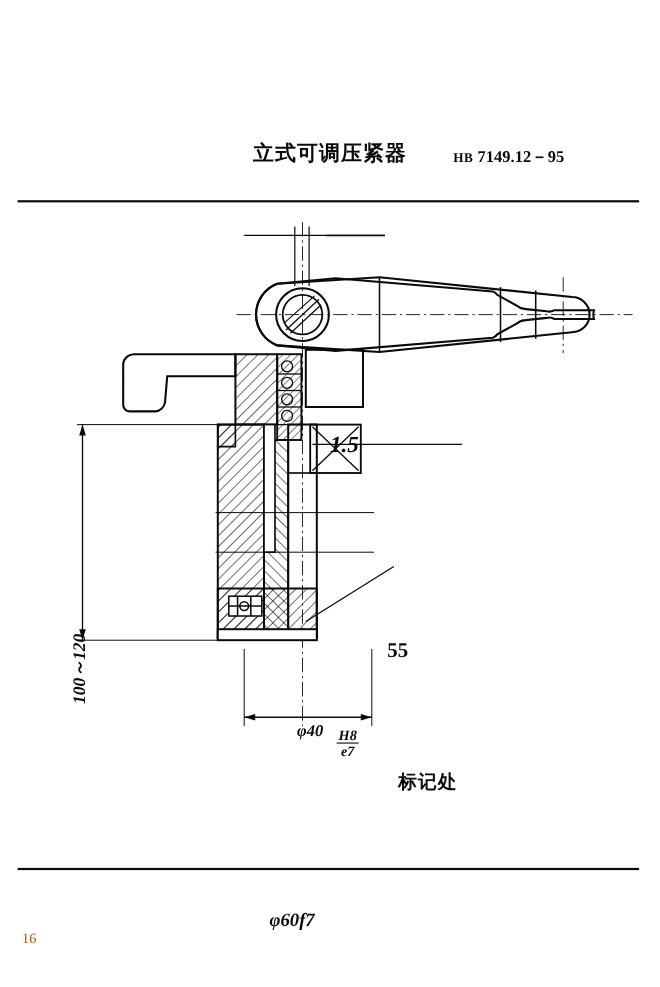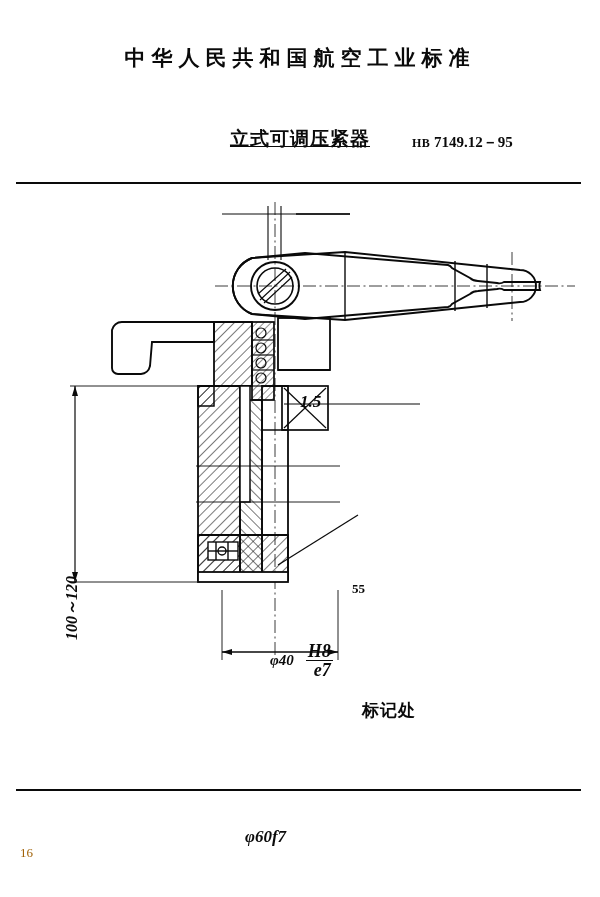--- a/index.html
+++ b/index.html
@@ -46,21 +46,20 @@
   .title-line2 {
     position: absolute;
     left: 0;
     top: 126px;
     width: 600px;
     text-align: center;
     font-size: 19px;
     font-weight: bold;
     letter-spacing: 1px;
     color: #0a0a0a;
-    text-decoration: underline;
   }
   .std-number {
     position: absolute;
     left: 412px;
     top: 133px;
     font-size: 15px;
     font-weight: bold;
     color: #0a0a0a;
     white-space: nowrap;
     font-family: "Liberation Serif", "DejaVu Serif", serif;
@@ -124,32 +123,33 @@
     height: 500px;
   }
   .dim-label {
     position: absolute;
     color: #0a0a0a;
     white-space: nowrap;
     font-family: "Liberation Serif", "DejaVu Serif", serif;
     font-style: italic;
     font-weight: bold;
   }
-  #lbl-15  { left: 300px; top: 202px; font-size: 17px; }
-  #lbl-55  { left: 352px; top: 391px; font-size: 13px; font-style: normal; }
+  #lbl-15  { left: 300px; top: 202px; font-size: 21px; }
+  #lbl-55  { left: 352px; top: 391px; font-size: 19px; font-style: normal; }
   #lbl-phi40 {
     left: 270px; top: 452px; font-size: 15px;
     display: flex; align-items: center; gap: 12px;
   }
   #lbl-phi40 .frac {
     display: inline-flex;
     flex-direction: column;
-    align-items: flex-end;
+    align-items: center;
     line-height: 1.02;
-    font-size: 18px;
+    font-size: 13px;
+    margin-top: 20px;
   }
   #lbl-phi40 .frac .num { border-bottom: 1.4px solid #0a0a0a; padding: 0 2px; }
   #lbl-phi40 .frac .den { padding: 0 2px; }
   #lbl-phi60 { left: 245px; top: 637px; font-size: 17px; }
   #lbl-vert {
     left: 62px; top: 450px;
     font-size: 16px;
     transform: rotate(-90deg);
     transform-origin: left top;
     white-space: nowrap;
@@ -161,21 +161,20 @@
     font-style: normal;
     letter-spacing: 1px;
     font-family: "DejaVu Sans", sans-serif;
   }
 </style>
 </head>
 <body>
 
 <div id="page">
 
-  <div class="std-org">中华人民共和国航空工业标准</div>
 
 
   <div class="title-line2">立式可调压紧器</div>
 
   <div class="std-number">
     <span class="hb">HB</span>
     <span>7149.12－95</span>
   </div>
 
   <div class="rule-top"></div>

